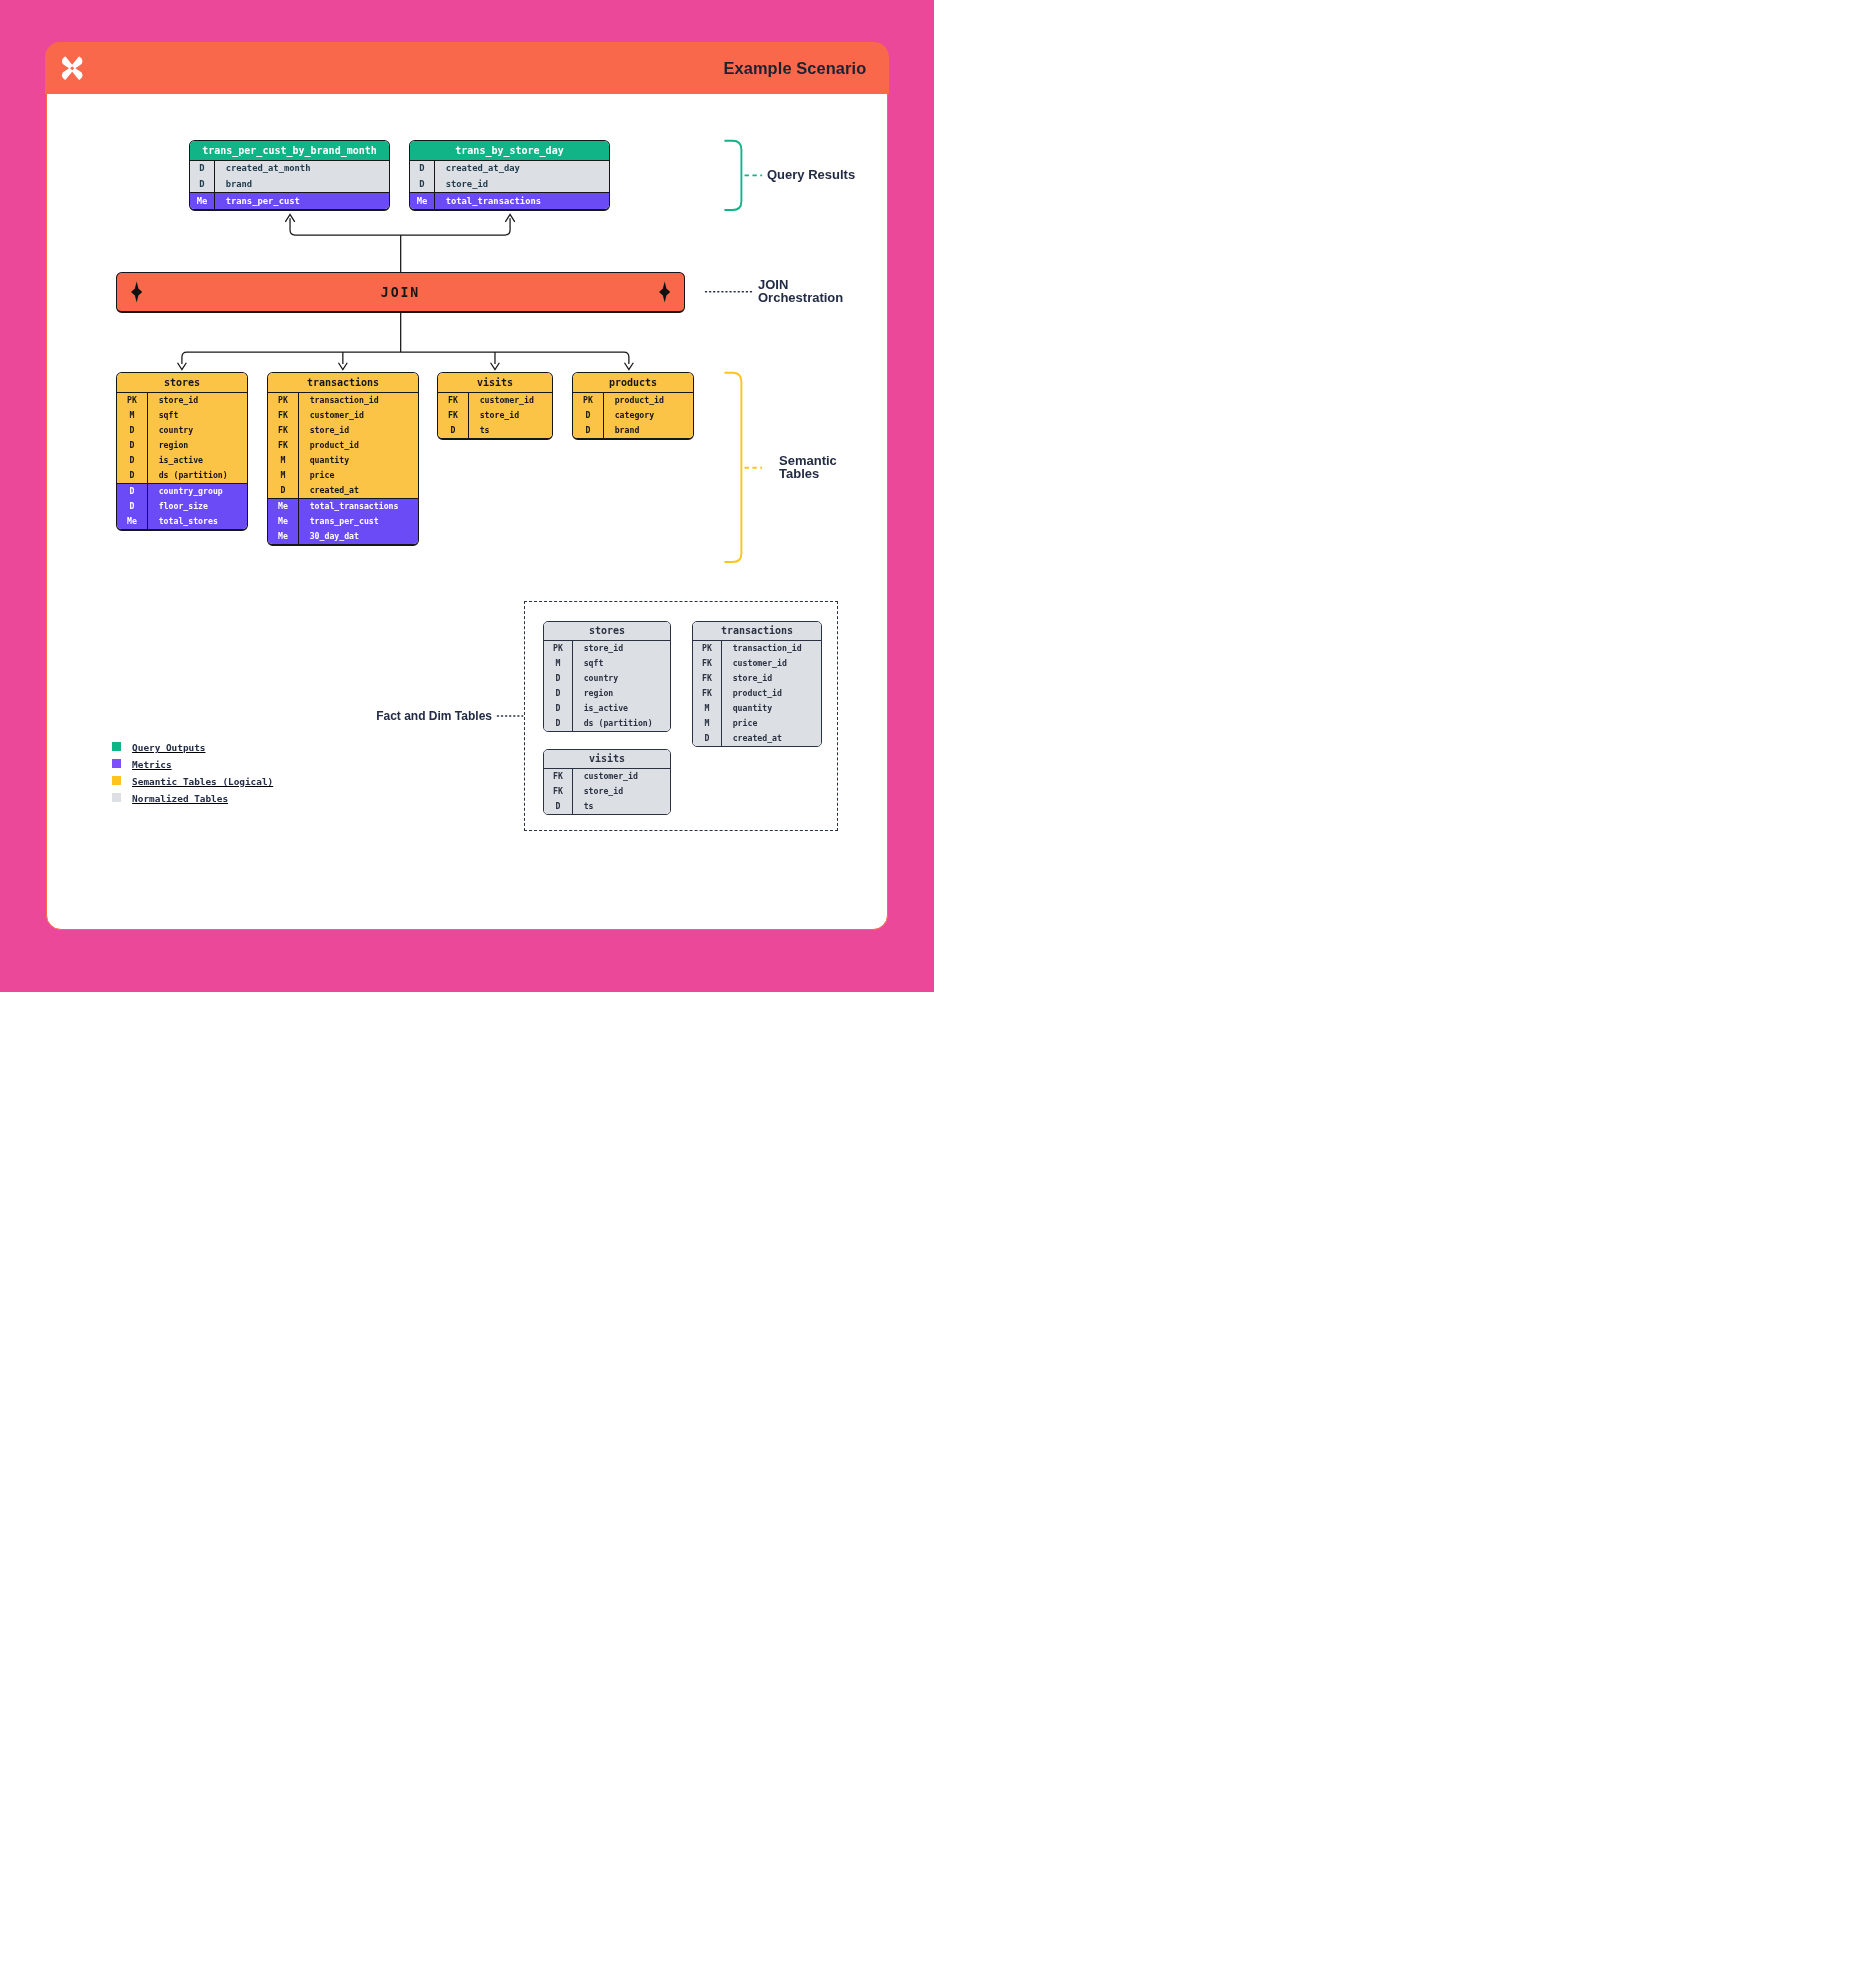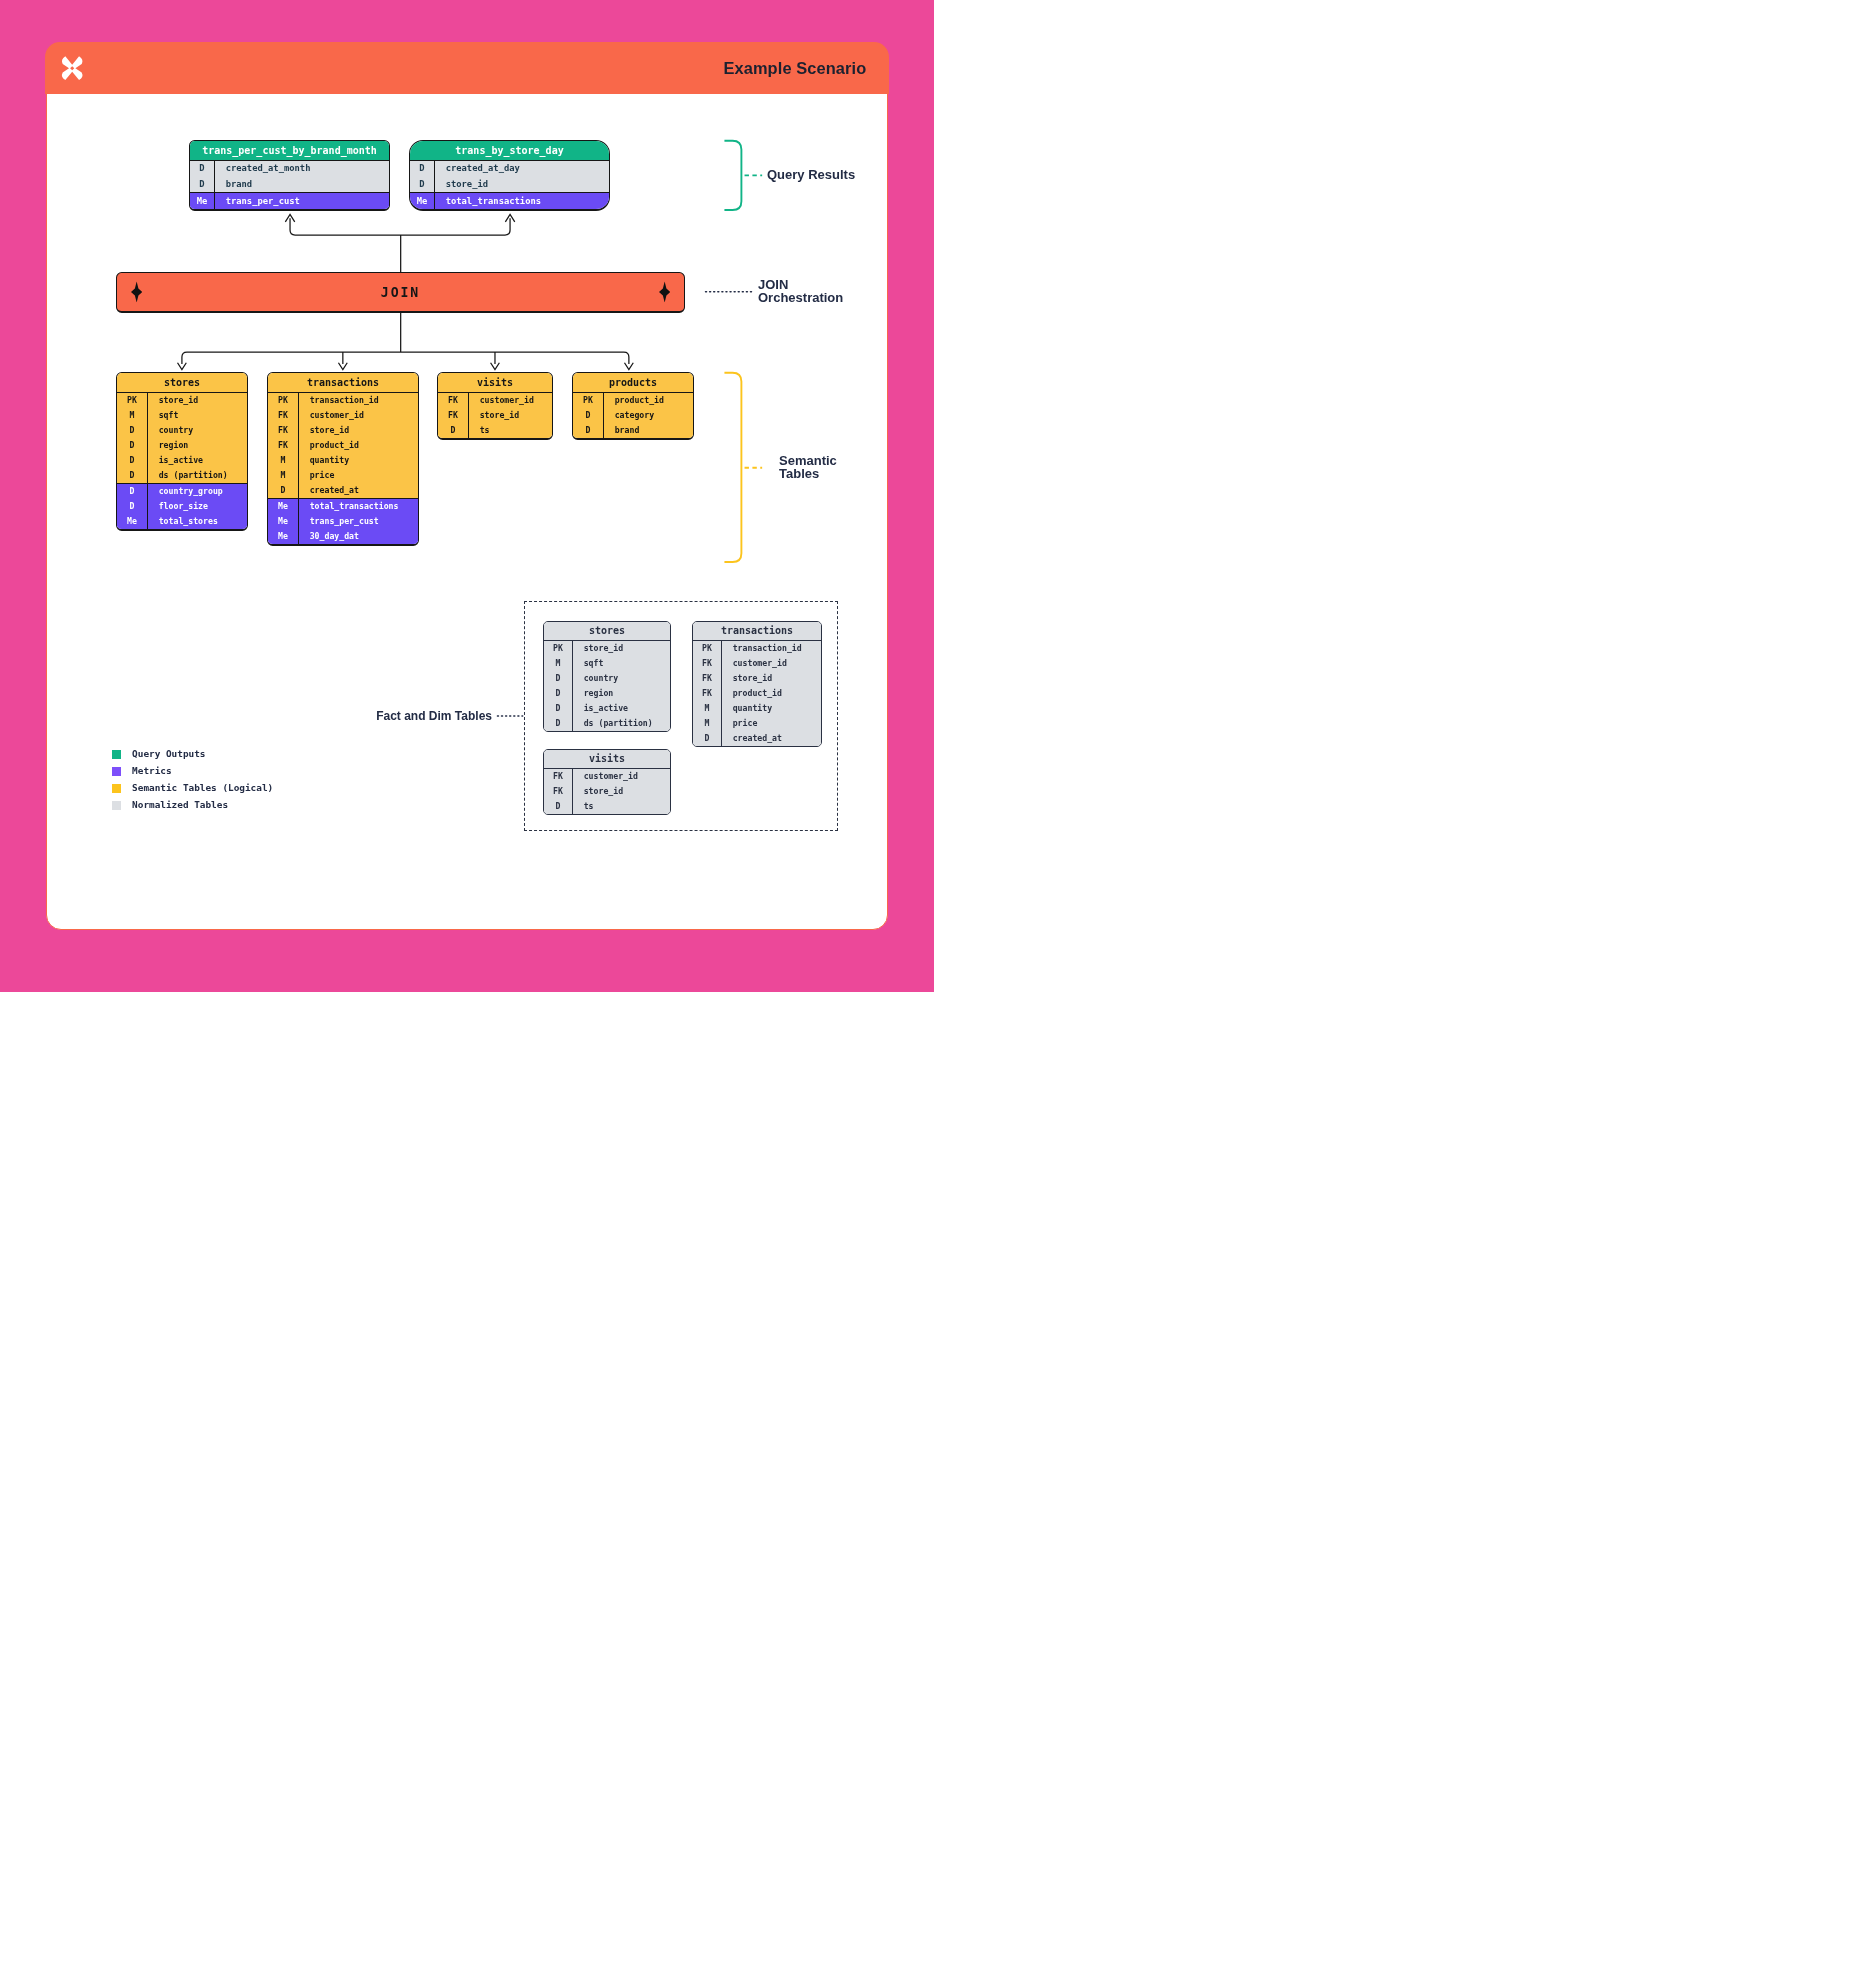--- a/index.html
+++ b/index.html
@@ -51,21 +51,21 @@
   .join-diamond{position:absolute;top:50%;transform:translateY(-50%);width:11.3px;height:21.4px;}
   .join-diamond.left{left:14px;} .join-diamond.right{right:14px;}
   
   .fact-box{position:absolute;left:524px;top:601px;width:314px;height:230px;box-sizing:border-box;
             border:1.3px dashed #2A3142;z-index:2;}
   
   .lab{position:absolute;font-weight:bold;color:#232C45;z-index:3;line-height:12.6px;font-size:13px;}
   .lab-fact{left:335px;top:709px;width:157px;text-align:right;font-size:12px;line-height:14px;}
   
   .legend{position:absolute;left:112px;top:742px;z-index:3;}
-  .legend-item{display:flex;align-items:flex-end;height:17px;}
+  .legend-item{display:flex;align-items:flex-start;height:17px;text-decoration:underline;}
   .legend-swatch{width:8.8px;height:8.8px;margin-right:11.3px;flex:0 0 8.8px;}
   .legend-label{font-family:"DejaVu Sans Mono",monospace;font-weight:bold;font-size:9.4px;color:#232C45;white-space:nowrap;}
   
   .connectors{position:absolute;left:0;top:0;z-index:2;}
   .stroke-black{stroke:#181818;stroke-width:2px;fill:none;}
   .stroke-green{stroke:#11B487;stroke-width:3px;fill:none;}
   .stroke-yellow{stroke:#FCC41D;stroke-width:3px;fill:none;}
   .dash{stroke-dasharray:7 5.5;}
   .dot-navy{stroke:#232C45;stroke-width:2.5px;fill:none;stroke-dasharray:1.5 5;stroke-linecap:round;}
 </style>
@@ -120,21 +120,21 @@
           <span class="er-name">brand</span>
         </div>
       </div>
       <div class="er-sec sec-metric">
         <div class="er-row">
           <span class="er-key">Me</span>
           <span class="er-name">trans_per_cust</span>
         </div>
       </div>
     </div>
-  <div class="ertable t-query" style="left:409px;top:140px;width:201px;border-radius:14px;">
+  <div class="ertable t-query" style="left:409px;top:140px;width:201px;">
       <div class="er-head">trans_by_store_day</div>
       <div class="er-sec sec-dim">
         <div class="er-row">
           <span class="er-key">D</span>
           <span class="er-name">created_at_day</span>
         </div>
         <div class="er-row">
           <span class="er-key">D</span>
           <span class="er-name">store_id</span>
         </div>

